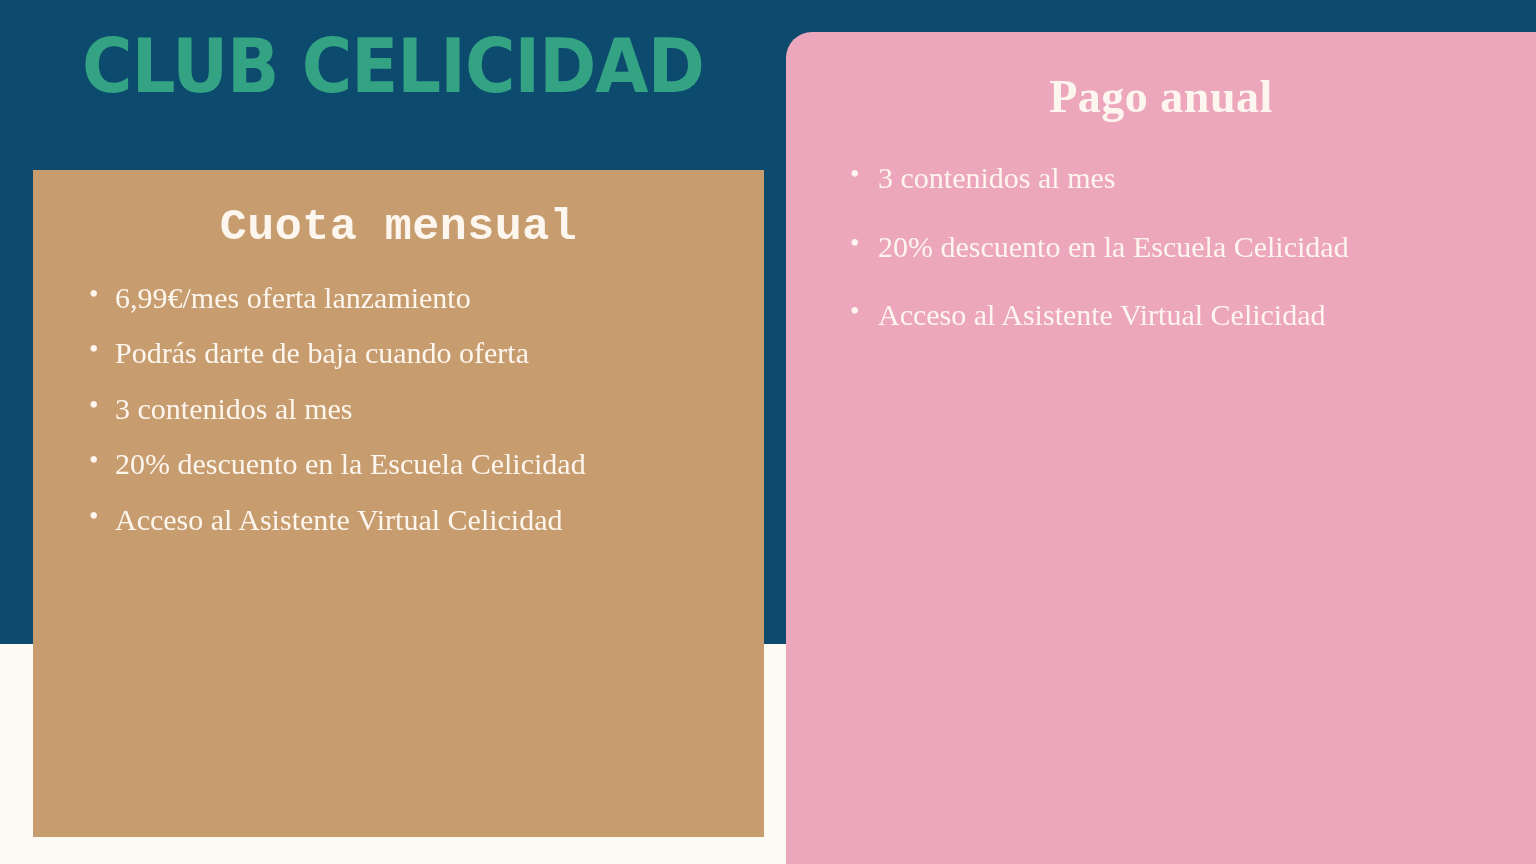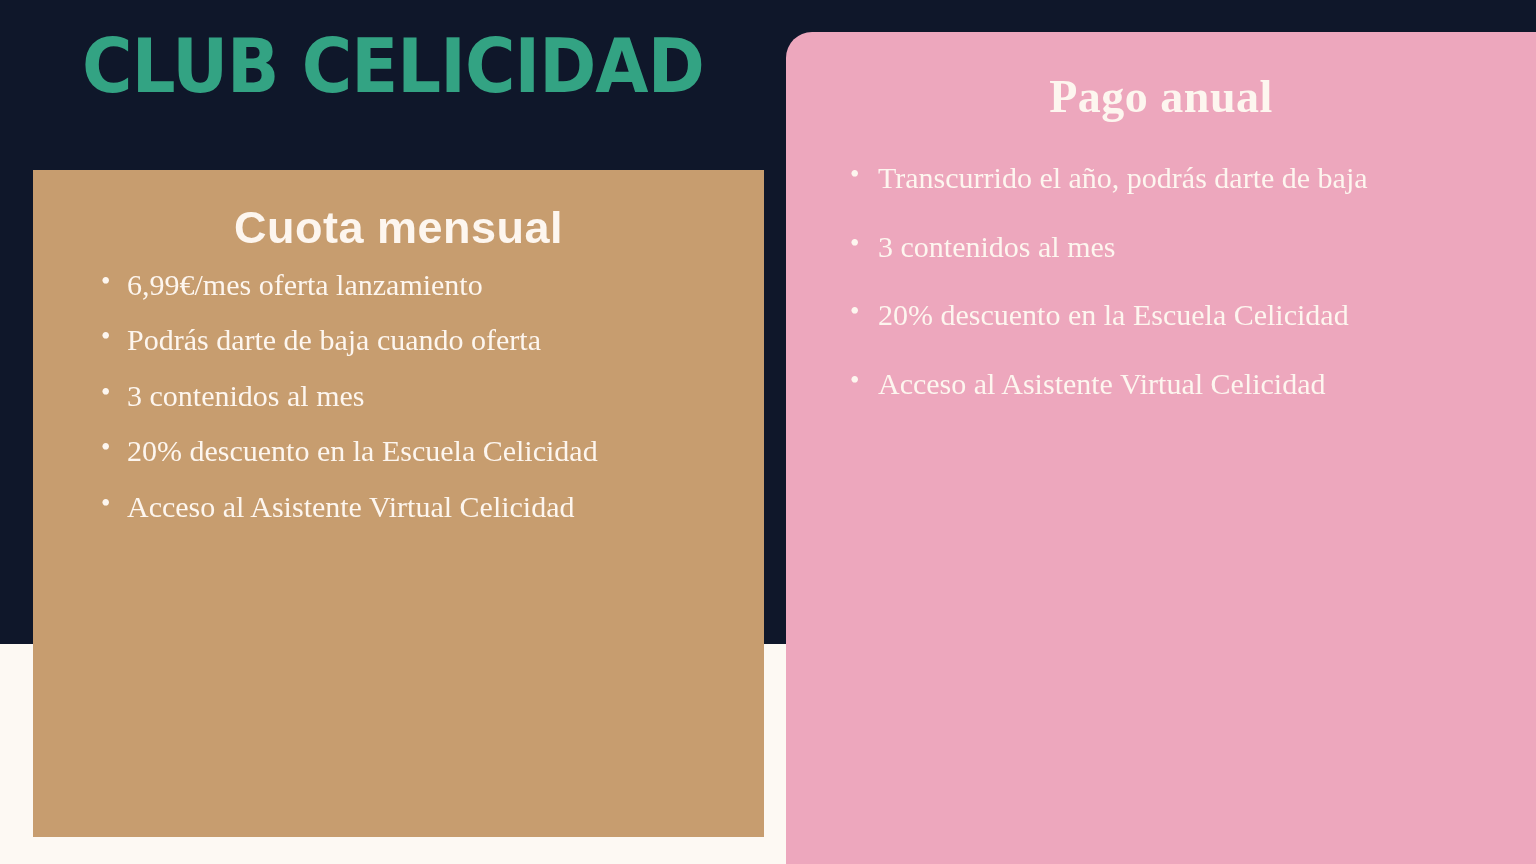--- a/index.html
+++ b/index.html
@@ -10,21 +10,21 @@
     overflow: hidden;
   }
   body {
     font-family: "Liberation Serif", serif;
     background: #fdf9f3;
   }
   .slide {
     position: relative;
     width: 1536px;
     height: 644px;
-    background: #0f172a;
+    background: #0c4a6e;
     box-sizing: border-box;
   }
   
   .left-col {
     position: absolute;
     left: 0;
     top: 0;
     width: 786px;
     height: 864px;
   }
@@ -52,26 +52,26 @@
     height: 667px;
     background: #c79d6f;
   }
   .card-title {
     text-align: center;
     color: #fdf6ef;
     font-size: 45px;
     font-weight: bold;
     letter-spacing: 0.5px;
     padding-top: 32px;
-    font-family: Liberation Sans, sans-serif;
+    font-family: Liberation Mono, monospace;
   }
   .monthly-list {
     list-style: none;
-    margin: 12px 0 0 0;
-    padding: 0 30px 0 60px;
+    margin: 26px 0 0 0;
+    padding: 0 30px 0 48px;
   }
   .monthly-list li {
     position: relative;
     color: #fdf6ef;
     font-size: 30px;
     line-height: 1.28;
     margin-bottom: 17px;
     padding-left: 34px;
   }
   .monthly-list li::before {
@@ -140,20 +140,19 @@
         <li>3 contenidos al mes</li>
         <li>20% descuento en la Escuela Celicidad</li>
         <li>Acceso al Asistente Virtual Celicidad</li>
       </ul>
     </div>
   </div>
 
   <div class="annual-card">
     <div class="annual-title">Pago anual</div>
     <ul class="annual-list">
-      <li>Transcurrido el año, podrás darte de baja</li>
       <li>3 contenidos al mes</li>
       <li>20% descuento en la Escuela Celicidad</li>
       <li>Acceso al Asistente Virtual Celicidad</li>
     </ul>
   </div>
 
 </div>
 
 </body></html>

